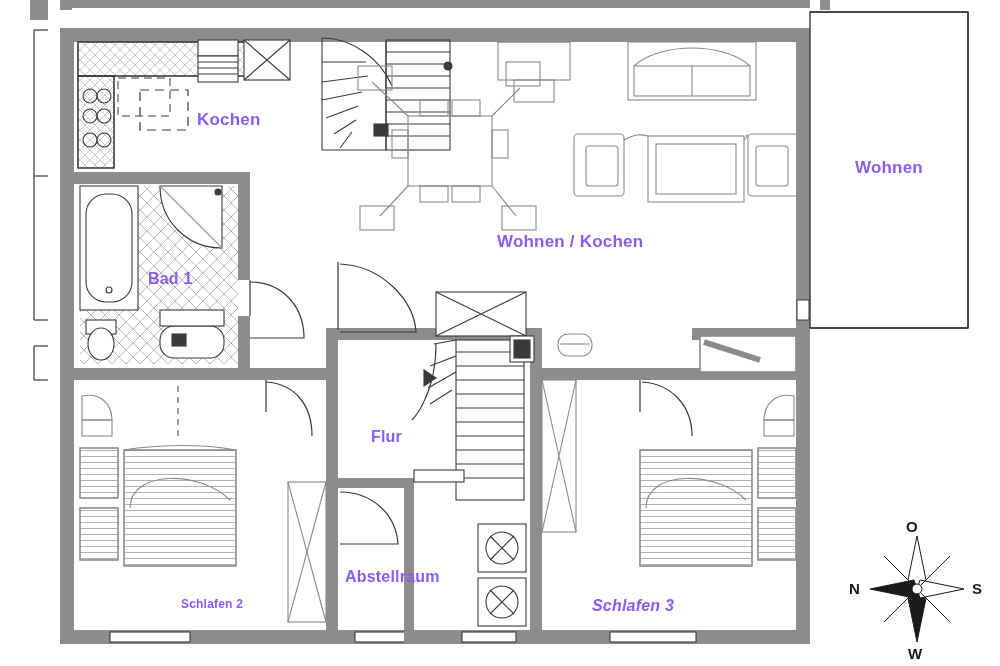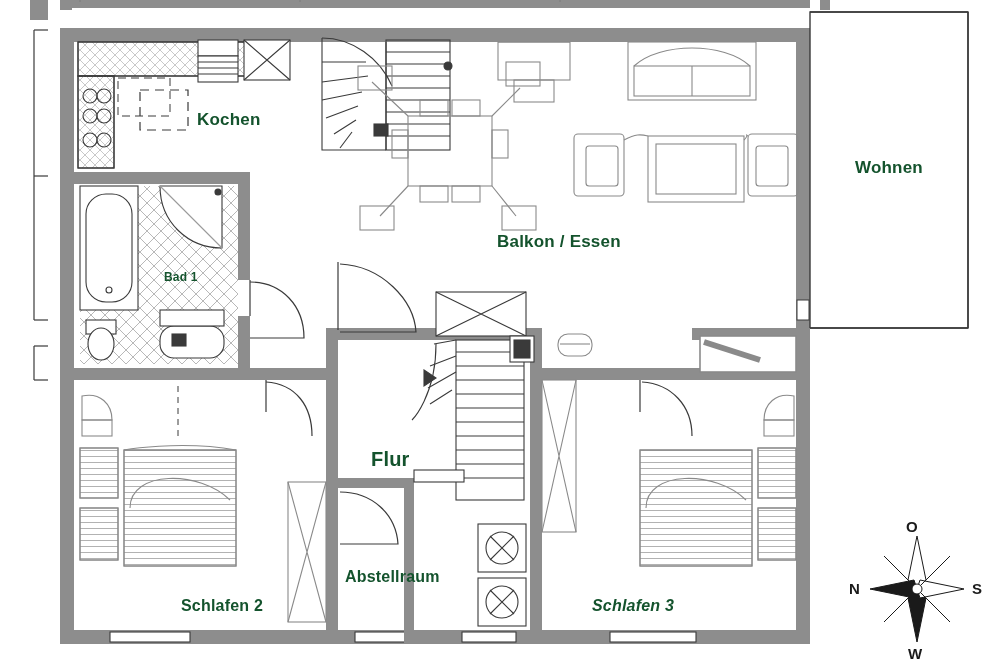--- a/index.html
+++ b/index.html
@@ -16,21 +16,21 @@
   }
   #floorplan {
     position: absolute;
     top: 0; left: 0;
     width: 1000px;
     height: 666px;
   }
   .room-label {
     position: absolute;
     font-weight: bold;
-    color: #14532d;
+    color: #8b5cf6;
     white-space: nowrap;
     letter-spacing: 0.2px;
   }
   .compass-label {
     position: absolute;
     font-weight: bold;
     color: #1a1a1a;
     font-size: 15px;
   }
 </style>
@@ -313,24 +313,24 @@
       <path d="M884 556 L913 585 L917 589 L888 560 Z" fill="#1a1a1a"></path>
       <path d="M950 556 L921 585 L917 589 L946 560 Z"></path>
       <path d="M884 622 L913 593 L917 589 L888 618 Z"></path>
       <path d="M950 622 L921 593 L917 589 L946 618 Z" fill="#1a1a1a"></path>
       <circle cx="917" cy="589" r="5" fill="#ffffff"></circle>
     </g>
   </g>
 </svg>
 
 <div class="room-label" style="left:197px; top:110px; font-size:17px;">Kochen</div>
-<div class="room-label" style="left:140px; top:270px; font-size:12px;padding-left:24px;">Bad 1</div>
-<div class="room-label" style="left:497px; top:232px; font-size:17px;">Balkon / Essen</div>
+<div class="room-label" style="left:124px; top:270px; font-size:16px;padding-left:24px;">Bad 1</div>
+<div class="room-label" style="left:497px; top:232px; font-size:17px;">Wohnen / Kochen</div>
 <div class="room-label" style="left:855px; top:158px; font-size:17px;">Wohnen</div>
-<div class="room-label" style="left:371px; top:448px; font-size:20px;">Flur</div>
+<div class="room-label" style="left:371px; top:428px; font-size:16px;">Flur</div>
 <div class="room-label" style="left:345px; top:568px; font-size:16px;">Abstellraum</div>
-<div class="room-label" style="left:181px; top:597px; font-size:16px;">Schlafen 2</div>
+<div class="room-label" style="left:181px; top:597px; font-size:12px;">Schlafen 2</div>
 <div class="room-label" style="left:592px; top:597px; font-size:16px;font-style:italic;">Schlafen 3</div>
 
 <div class="compass-label" style="left:849px; top:580px;">N</div>
 <div class="compass-label" style="left:906px; top:518px;">O</div>
 <div class="compass-label" style="left:972px; top:580px;">S</div>
 <div class="compass-label" style="left:908px; top:645px;">W</div>
 
 </body></html>

